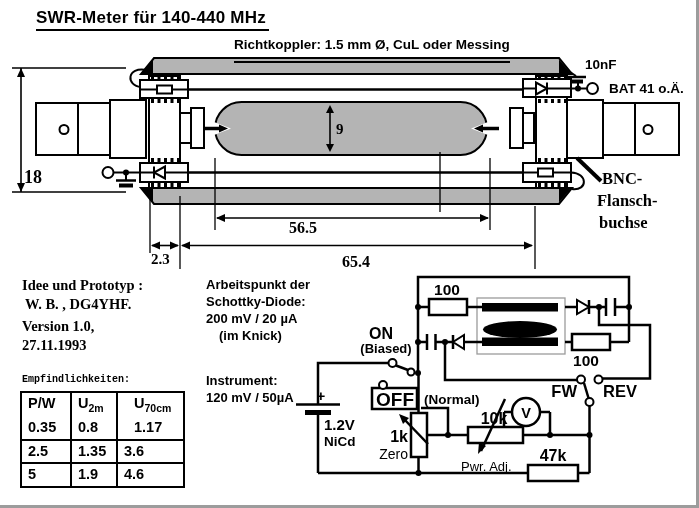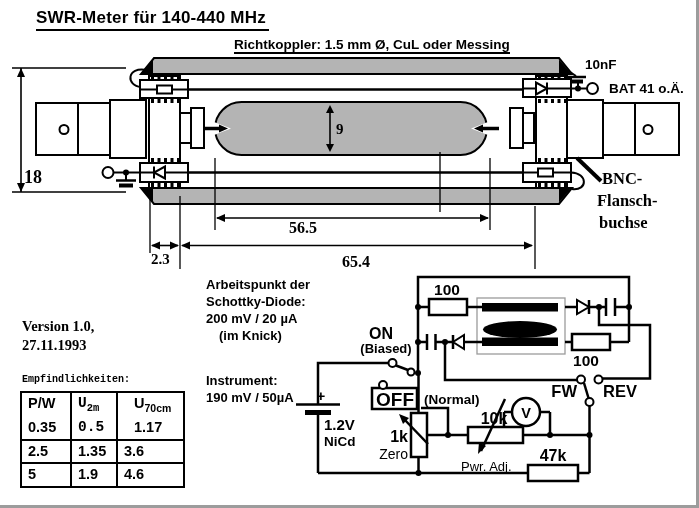--- a/index.html
+++ b/index.html
@@ -2,30 +2,30 @@
 <html><head>
 <meta charset="utf-8">
 <style>
   html,body{margin:0;padding:0;background:#fff;}
   .page{position:relative;width:699px;height:508px;background:#ffffff;overflow:hidden;
         font-family:"Liberation Sans",sans-serif;color:#000;}
   .abs{position:absolute;}
   .t-title{left:36px;top:8px;font-size:17px;font-weight:bold;border-bottom:2.5px solid #000;
            padding:0 3px 1px 0;letter-spacing:.2px;white-space:nowrap;}
   .t-subtitle{left:234px;top:37px;font-size:13.5px;font-weight:bold;border-bottom:2px solid #000;
-           padding-bottom:0;white-space:nowrap;}
+           padding-bottom:9px;white-space:nowrap;}
   .serif-block{font-family:"Liberation Serif",serif;font-weight:bold;font-size:14.5px;line-height:19px;white-space:nowrap;}
   .sans-block{font-weight:bold;font-size:13px;line-height:17px;white-space:nowrap;margin-left:20px;}
   .indent{padding-left:13px;}
   .pad2{padding-left:3px;}
   .t-caption{left:22px;top:374px;font-family:Liberation Mono, monospace;font-weight:bold;font-size:10px;white-space:nowrap;}
   table.sens{left:20px;top:391px;border-collapse:collapse;}
   table.sens td{border:2.2px solid #000;font-weight:bold;font-size:14.5px;
                 padding:1px 2px 1px 6px;vertical-align:top;line-height:19.5px;}
-  table.sens td.c1{width:40px;} table.sens td.c2{width:36px;font-family:Liberation Mono, monospace;} table.sens td.c3{width:47px;padding-left:16px;}
+  table.sens td.c1{width:40px;} table.sens td.c2{width:36px;} table.sens td.c3{width:47px;padding-left:16px;}
   table.sens sub{font-size:10.5px;}
   svg text{fill:#000;}
   .ser{font-family:"Liberation Serif",serif;font-weight:bold;}
   .san{font-family:"Liberation Sans",sans-serif;font-weight:bold;}
   .nrm{font-family:"Liberation Sans",sans-serif;font-weight:normal;}
   .edge-r{left:696px;top:0;width:3px;height:508px;background:#9c9c9c;}
   .edge-b{left:0;top:505px;width:699px;height:3px;background:#9c9c9c;}
 </style>
 </head>
 <body>
@@ -273,48 +273,52 @@
   <text class="san" x="603" y="397" font-size="16.5">REV</text>
   <text class="san" x="553" y="461" font-size="16" text-anchor="middle">47k</text>
   <text class="san" x="321" y="401" font-size="15" text-anchor="middle">+</text>
   <text class="san" x="324" y="430" font-size="15">1.2V</text>
   <text class="san" x="324" y="446" font-size="13.5">NiCd</text>
 </svg>
 
 <div class="abs t-title">SWR-Meter für 140-440 MHz</div>
 <div class="abs t-subtitle">Richtkoppler: 1.5 mm Ø, CuL oder Messing</div>
 
+<div class="abs serif-block" style="left:22px;top:276px">
+  <div>Idee und Prototyp :</div>
+  <div class="pad2">W. B. , DG4YHF.</div>
+</div>
 <div class="abs serif-block" style="left:22px;top:317px">
   <div>Version 1.0,</div>
   <div>27.11.1993</div>
 </div>
 
 <div class="abs sans-block" style="left:186px;top:276px">
   <div>Arbeitspunkt der</div>
   <div>Schottky-Diode:</div>
   <div>200 mV / 20 µA</div>
   <div class="indent">(im Knick)</div>
 </div>
 <div class="abs sans-block" style="left:186px;top:372px">
   <div>Instrument:</div>
-  <div>190 mV / 50µA</div>
+  <div>120 mV / 50µA</div>
 </div>
 
 <div class="abs t-caption">Empfindlichkeiten:</div>
 
 <table class="sens abs">
   <tbody>
         <tr>
     <td class="c1">
       <div><span>P/W</span><sub></sub></div>
       <div>0.35</div>
     </td>
     <td class="c2">
       <div><span>U</span><sub>2m</sub></div>
-      <div>0.5</div>
+      <div>0.8</div>
     </td>
     <td class="c3">
       <div><span>U</span><sub>70cm</sub></div>
       <div>1.17</div>
     </td>
   </tr>
   <tr>
     <td>2.5</td>
     <td>1.35</td>
     <td>3.6</td>

